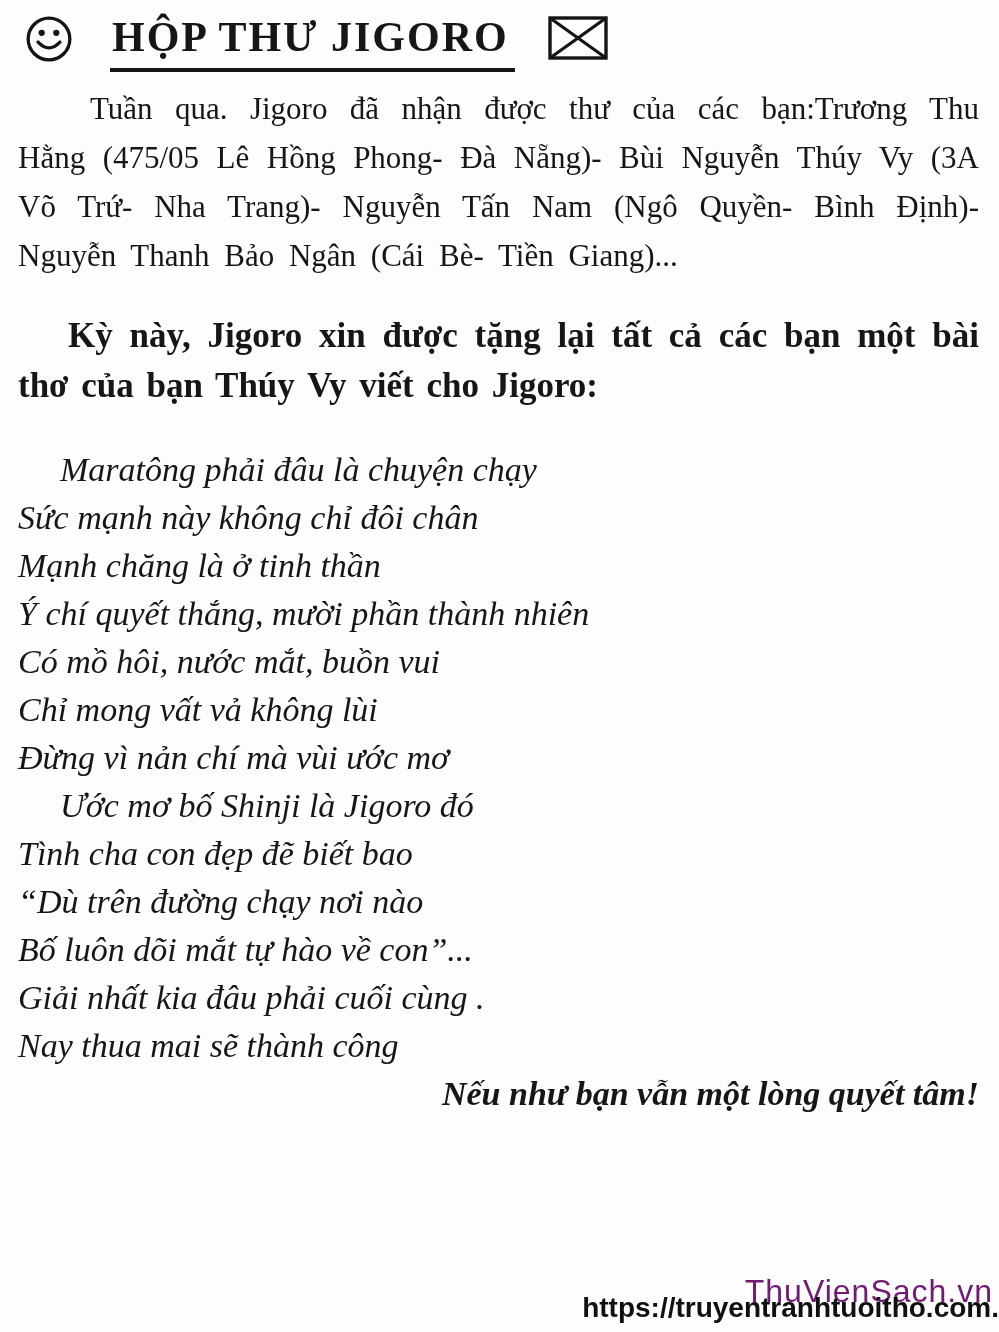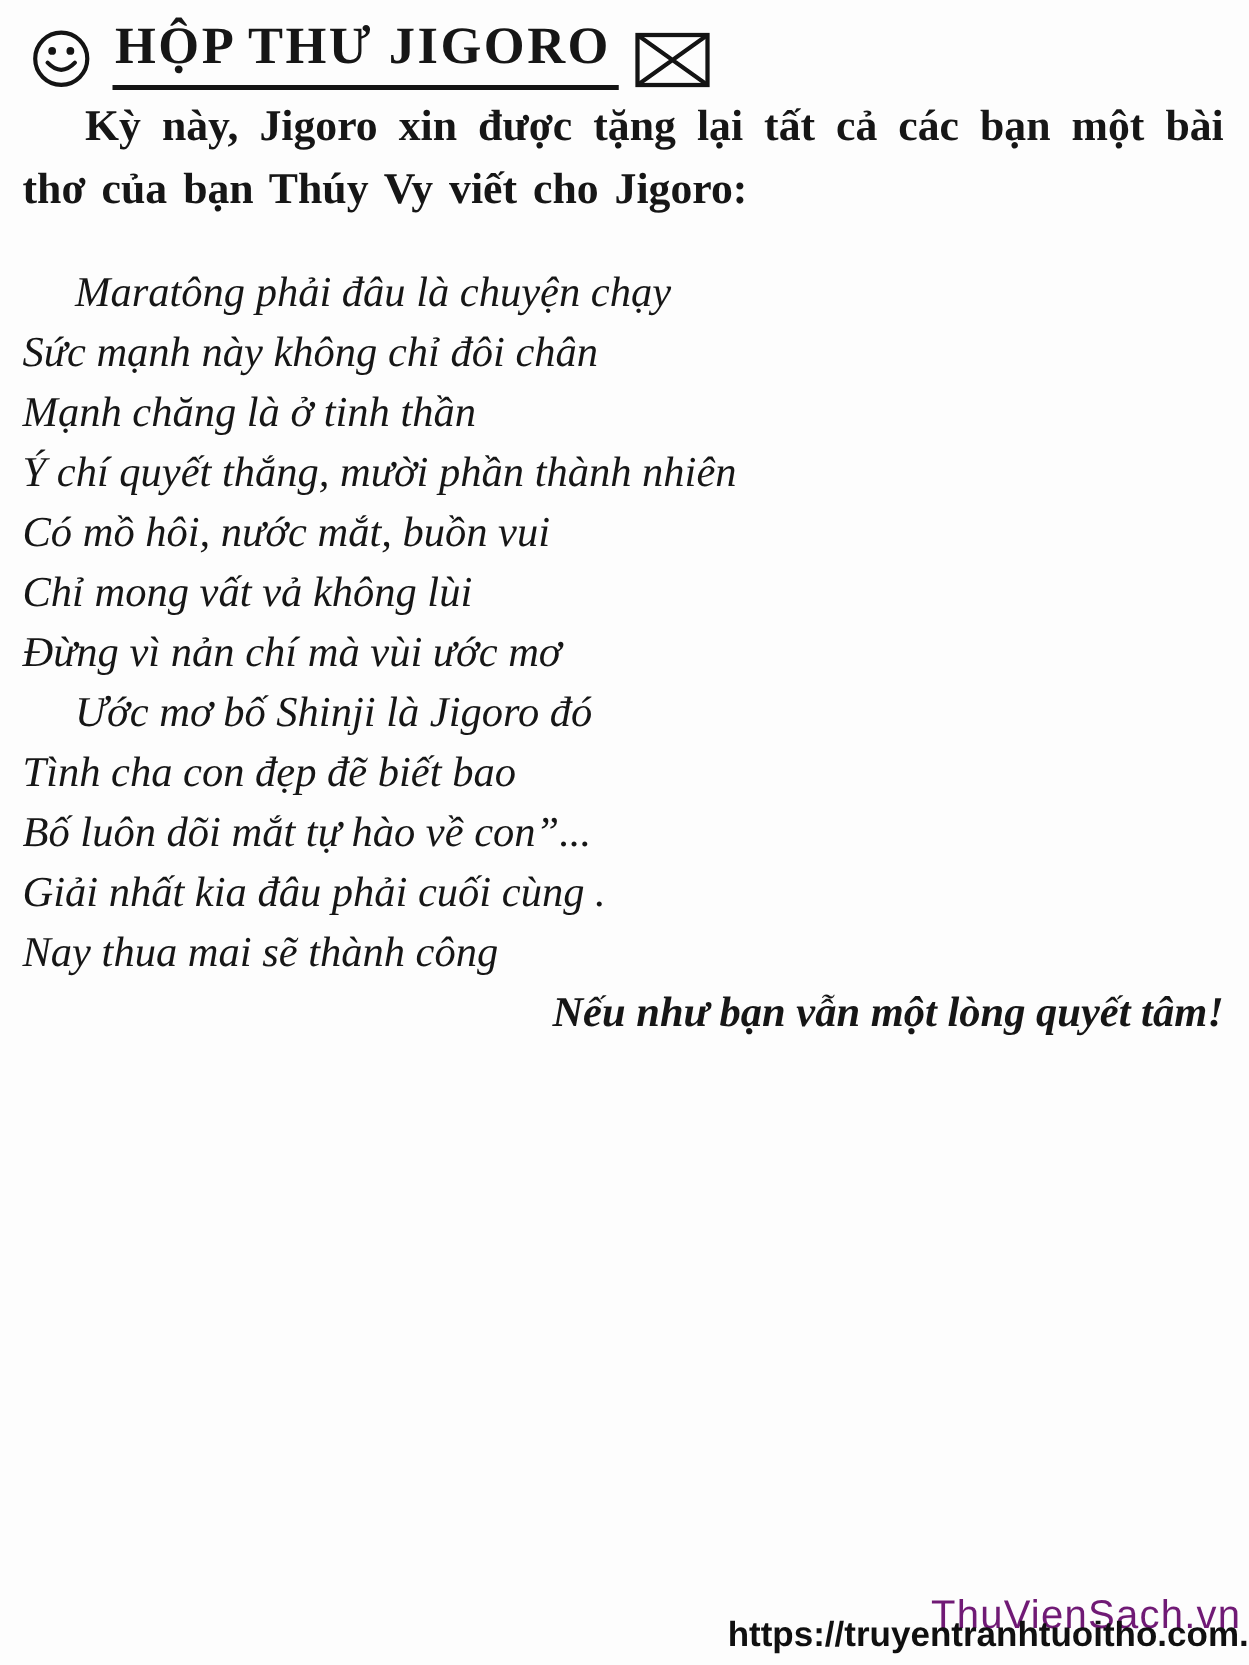--- a/index.html
+++ b/index.html
@@ -7,21 +7,21 @@
     width: 999px; height: 1332px;
     background: #fdfdfd;
     color: #161616;
     font-family: "Liberation Serif", serif;
     position: relative;
     overflow: hidden;
   }
   .page { padding: 14px 20px 0 18px; }
 
   
-  .header { display: flex; align-items: flex-end; gap: 16px; margin-left: 6px; font-family: Liberation Serif, serif; }
+  .header { display: flex; align-items: flex-start; gap: 36px; margin-left: 6px; font-family: Liberation Serif, serif; }
   .smiley { width: 50px; height: 50px; flex: 0 0 auto; }
   .title {
     font-size: 42px; font-weight: bold; letter-spacing: 2px;
     line-height: 1.1; padding: 0 6px 8px 2px;
     border-bottom: 4px solid #141414;
     white-space: nowrap;
   }
   .envelope { width: 62px; height: 48px; flex: 0 0 auto; margin-left: -4px; }
 
   
@@ -75,33 +75,35 @@
     </span>
     <span class="title">HỘP THƯ JIGORO</span>
     <span class="envelope">
       <svg viewBox="0 0 62 48" width="62" height="48">
         <rect x="3" y="4" width="56" height="40" fill="none" stroke="#141414" stroke-width="3.4"></rect>
         <path d="M3 4 L59 44 M59 4 L3 44" fill="none" stroke="#141414" stroke-width="3.2"></path>
       </svg>
     </span>
   </div>
 
+  <p class="intro">Tuần qua. Jigoro đã nhận được thư của các bạn:Trương Thu Hằng (475/05 Lê Hồng Phong- Đà Nẵng)- Bùi Nguyễn Thúy Vy (3A Võ Trứ- Nha Trang)- Nguyễn Tấn Nam (Ngô Quyền- Bình Định)- Nguyễn Thanh Bảo Ngân (Cái Bè- Tiền Giang)...</p>
 
   <p class="announcement">Kỳ này, Jigoro xin được tặng lại tất cả các bạn một bài thơ của bạn Thúy Vy viết cho Jigoro:</p>
 
   <div class="poem">
     <div class="poem-line indent">Maratông phải đâu là chuyện chạy</div>
     <div class="poem-line">Sức mạnh này không chỉ đôi chân</div>
     <div class="poem-line">Mạnh chăng  là ở tinh thần</div>
     <div class="poem-line">Ý chí quyết thắng, mười phần thành nhiên</div>
     <div class="poem-line">Có mồ hôi, nước mắt, buồn vui</div>
     <div class="poem-line">Chỉ mong vất vả không lùi</div>
     <div class="poem-line">Đừng vì nản chí mà vùi ước mơ</div>
     <div class="poem-line indent">Ước mơ bố  Shinji là Jigoro đó</div>
     <div class="poem-line">Tình cha con đẹp đẽ biết bao</div>
+    <div class="poem-line">“Dù trên đường chạy nơi nào</div>
     <div class="poem-line">Bố luôn dõi mắt tự hào về con”...</div>
     <div class="poem-line">Giải nhất kia đâu phải cuối cùng .</div>
     <div class="poem-line">Nay thua mai sẽ thành công</div>
     <div class="poem-line emph">Nếu như bạn vẫn một lòng quyết tâm!</div>
   </div>
 
 </div>
 
 <div class="watermarks">
   <span class="wm-site">ThuVienSach.vn</span>

